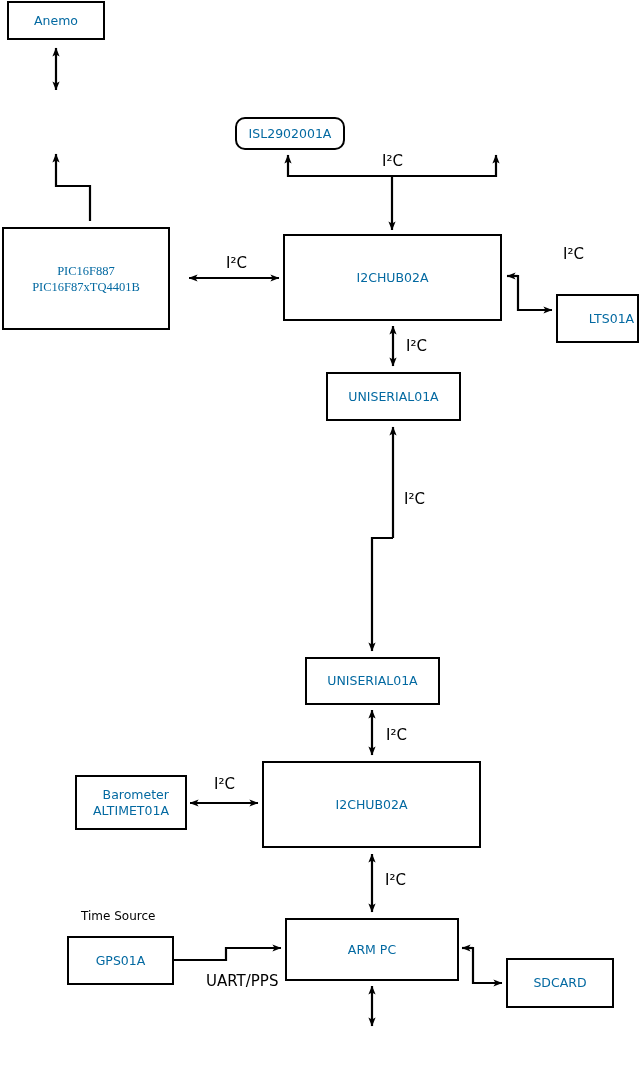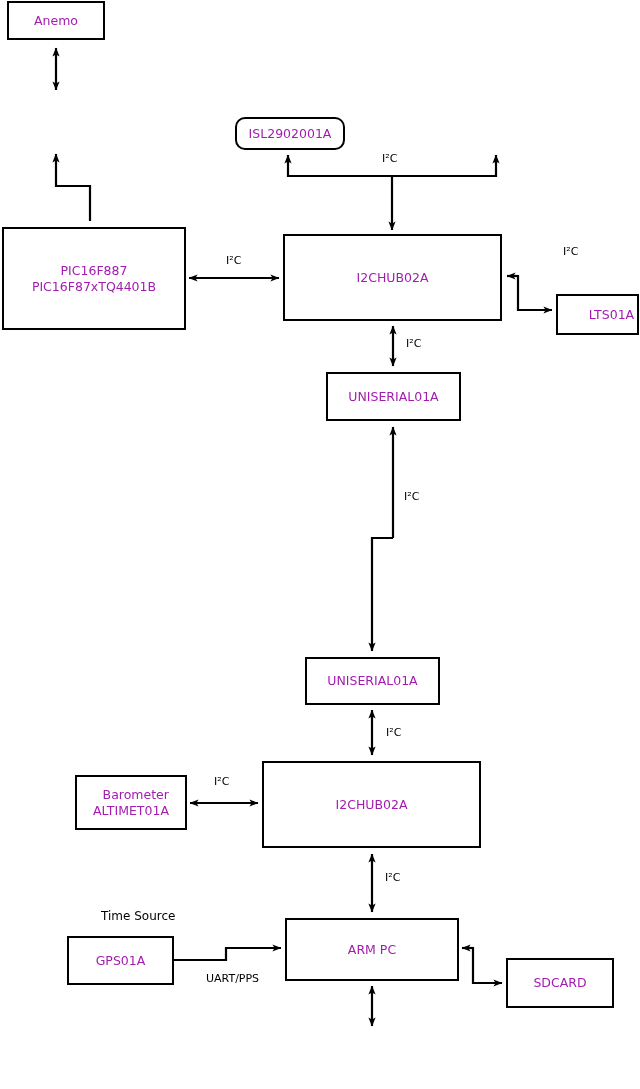--- a/index.html
+++ b/index.html
@@ -35,27 +35,27 @@
   .node {
     position: absolute;
     box-sizing: border-box;
     border: 2px solid #000000;
     background: #ffffff;
     display: flex;
     align-items: center;
     justify-content: center;
     text-align: center;
     font-size: 12.5px;
-    color: #a21caf;
+    color: #0369a1;
     line-height: 1.28;
     white-space: pre-line;
   }
   .edge-label {
     position: absolute;
-    font-size: 11px;
+    font-size: 15px;
     color: #000000;
     white-space: nowrap;
     background: transparent;
   }
   .free-label {
     position: absolute;
     font-size: 12px;
     color: #000000;
     white-space: nowrap;
   }
@@ -111,35 +111,35 @@
     </g>
   </svg>
 
   <div class="node-layer">
 
     <div class="node" style="left:7px; top:1px; width:98px; height:39px;">
       <span>Anemo</span>
     </div>
 
 
-    <div class="node" style="left:2px; top:227px; width:184px; height:103px;">
+    <div class="node" style="left:2px; top:227px; width:168px; height:103px;font-family:Liberation Serif, serif;">
       <span>PIC16F887
 PIC16F87xTQ4401B</span>
     </div>
 
     <div class="node" style="left:235px; top:117px; width:110px; height:33px;border-radius:10px;">
       <span>ISL2902001A</span>
     </div>
 
 
     <div class="node" style="left:283px; top:234px; width:219px; height:87px;">
       <span>I2CHUB02A</span>
     </div>
 
-    <div class="node" style="left:556px; top:294px; width:83px; height:41px;padding-left:28px;">
+    <div class="node" style="left:556px; top:294px; width:83px; height:49px;padding-left:28px;">
       <span>LTS01A</span>
     </div>
 
     <div class="node" style="left:326px; top:372px; width:135px; height:49px;">
       <span>UNISERIAL01A</span>
     </div>
 
     <div class="node" style="left:305px; top:657px; width:135px; height:48px;">
       <span>UNISERIAL01A</span>
     </div>
@@ -177,16 +177,16 @@
     <div class="edge-label" style="left:404px; top:490px;">I²C</div>
 
     <div class="edge-label" style="left:386px; top:726px;">I²C</div>
 
     <div class="edge-label" style="left:214px; top:775px;">I²C</div>
 
     <div class="edge-label" style="left:385px; top:871px;">I²C</div>
 
     <div class="edge-label" style="left:206px; top:972px;">UART/PPS</div>
 
-    <div class="free-label" style="left:81px; top:909px;margin-left:20px;">Time Source</div>
+    <div class="free-label" style="left:81px; top:909px;">Time Source</div>
 
   </div>
 </div>
 
 </body></html>

